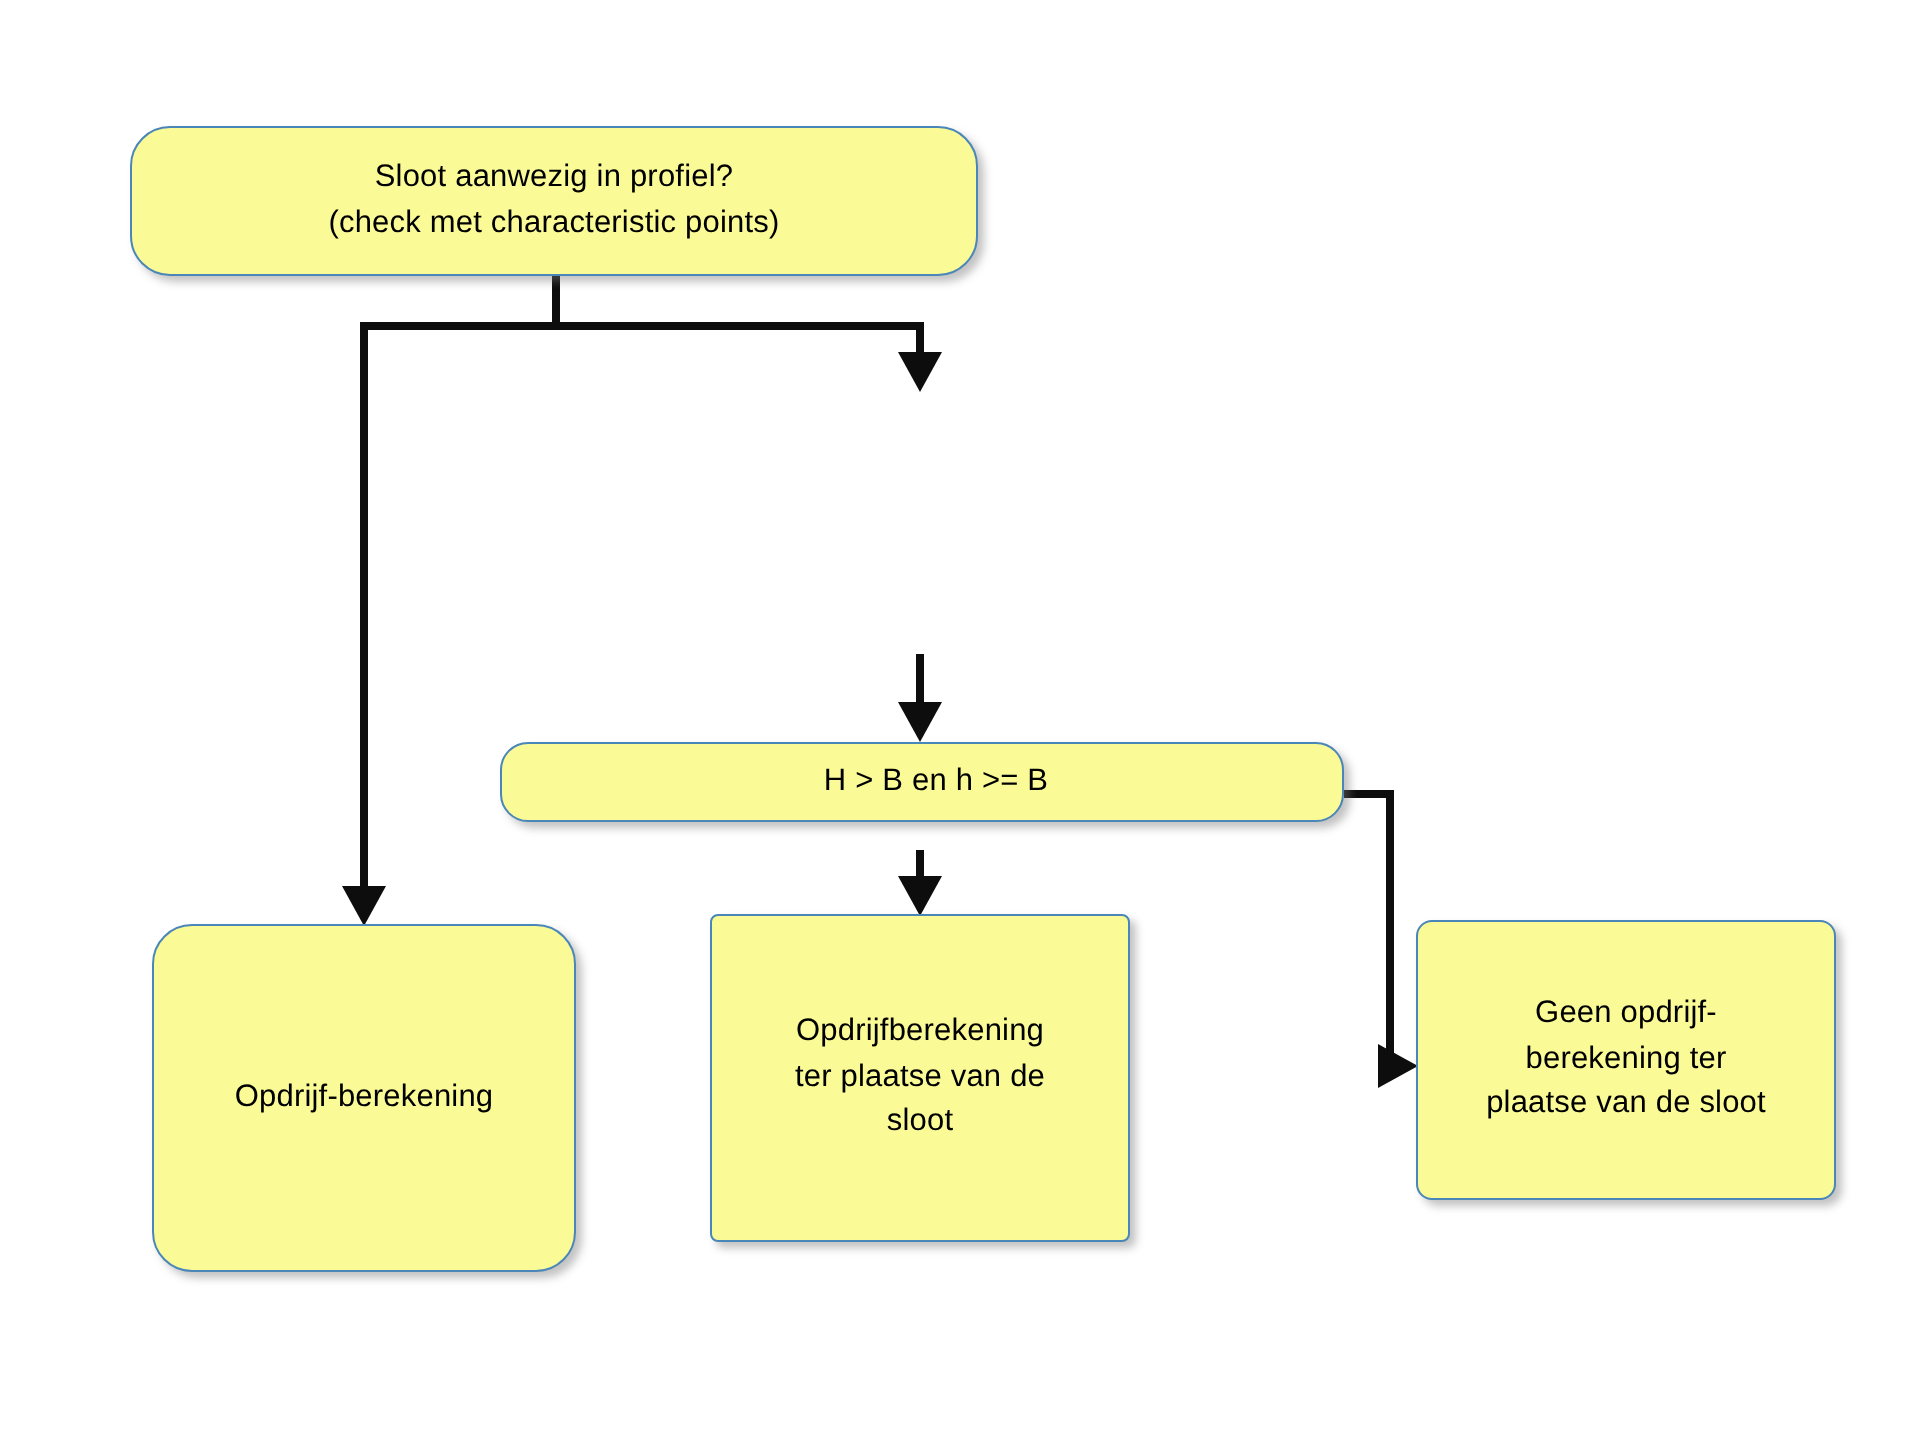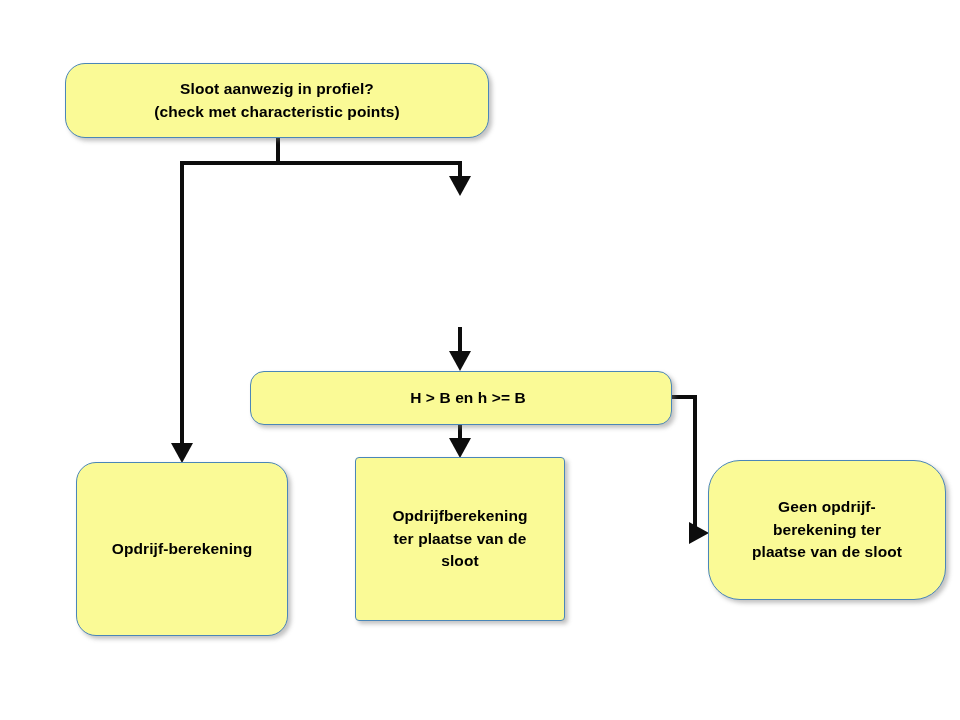--- a/index.html
+++ b/index.html
@@ -20,34 +20,34 @@
     box-sizing: border-box;
     background: #FAFA96;
     border: 1px solid #4A86B8;
     border-radius: 18px;
     box-shadow: 3px 3px 4px rgba(120,120,120,0.45);
     display: flex;
     align-items: center;
     justify-content: center;
     text-align: center;
     color: #000000;
-    font-weight: bold;
+    font-weight: normal;
     font-size: 15.5px;
     line-height: 1.45;
     letter-spacing: 0.1px;
     padding: 4px 10px;
     white-space: pre-line;
     z-index: 2;
   }
   #node-start      { left: 65px;  top: 63px;  width: 424px; height: 75px;  border-radius: 20px; }
   #node-determine  { left: 250px; top: 196px; width: 422px; height: 131px; border-radius: 20px; }
-  #node-condition  { left: 250px; top: 371px; width: 422px; height: 54px;  border-radius: 14px; padding-left: 24px; }
+  #node-condition  { left: 250px; top: 371px; width: 422px; height: 40px;  border-radius: 14px; padding-left: 24px; }
   #node-left       { left: 76px;  top: 462px; width: 212px; height: 174px; border-radius: 20px; }
   #node-middle     { left: 355px; top: 457px; width: 210px; height: 164px; border-radius: 4px; }
-  #node-right      { left: 708px; top: 460px; width: 238px; height: 140px; border-radius: 32px; }
+  #node-right      { left: 708px; top: 460px; width: 210px; height: 140px; border-radius: 8px; }
 
   #connectors {
     position: absolute;
     left: 0; top: 0;
     width: 960px;
     height: 720px;
     z-index: 1;
   }
   .conn-line {
     fill: none;

